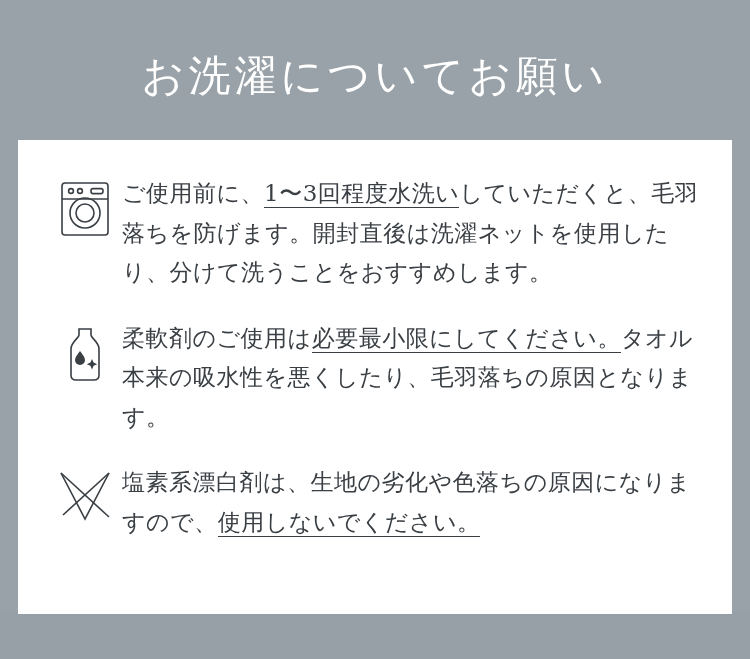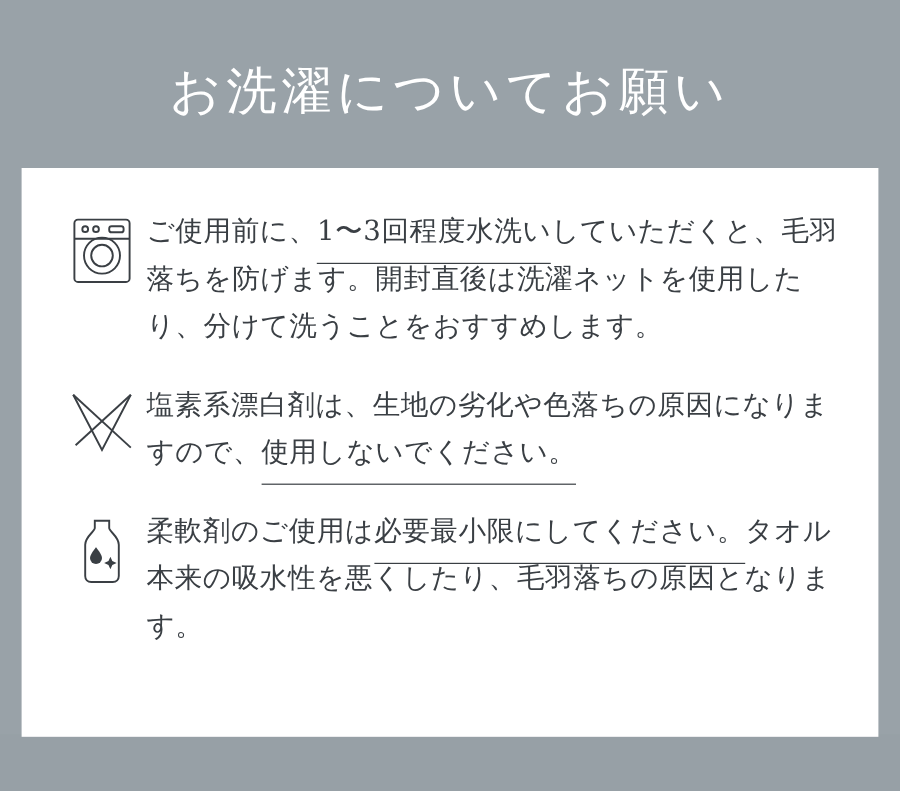--- a/index.html
+++ b/index.html
@@ -59,21 +59,21 @@
   .text-cell {
     flex: 1 1 auto;
     font-family: "DejaVu Serif", serif;
     font-size: 23px;
     line-height: 1.72;
     color: #3a3f44;
     letter-spacing: 0.5px;
   }
   .u {
     border-bottom: 1px solid #3a3f44;
-    padding-bottom: 13px;
+    padding-bottom: 1px;
     margin-top: 13px;
   }
   svg { display: block; }
 </style>
 </head>
 <body>
 
 <div class="page">
 
   <div class="title">お洗濯についてお願い</div>
@@ -92,38 +92,38 @@
           <line x1="4" y1="19" x2="50" y2="19"></line>
         </svg>
       </div>
       <div class="text-cell">
         <span>ご使用前に、</span><span class="u">1〜3回程度水洗い</span><span>していただくと、毛羽落ちを防げます。開封直後は洗濯ネットを使用したり、分けて洗うことをおすすめします。</span>
       </div>
     </div>
 
     <div class="row">
       <div class="icon-cell">
+        <svg width="48" height="58" viewBox="0 0 48 58" fill="none" stroke="#3a3f44" stroke-width="1.6">
+          <path d="M18 4 h12 v6 c0 3 8 7 8 14 v26 c0 3 -2 5 -5 5 h-18 c-3 0 -5 -2 -5 -5 v-26 c0 -7 8 -11 8 -14 z"></path>
+          <path d="M19 26 c0 0 -5 6 -5 9 a5 5 0 0 0 10 0 c0 -3 -5 -9 -5 -9 z" fill="#3a3f44" stroke="none"></path>
+          <path d="M31 34 l1.6 3.6 l3.6 1.6 l-3.6 1.6 l-1.6 3.6 l-1.6 -3.6 l-3.6 -1.6 l3.6 -1.6 z" fill="#3a3f44" stroke="none"></path>
+        </svg>
+      </div>
+      <div class="text-cell">
+        <span>柔軟剤のご使用は</span><span class="u">必要最小限にしてください。</span><span>タオル本来の吸水性を悪くしたり、毛羽落ちの原因となります。</span>
+      </div>
+    </div>
+
+    <div class="row">
+      <div class="icon-cell">
         <svg width="56" height="56" viewBox="0 0 56 56" fill="none" stroke="#3a3f44" stroke-width="1.6">
           <path d="M4 4 L28 50 L52 4"></path>
           <line x1="4" y1="4" x2="52" y2="48"></line>
           <line x1="52" y1="4" x2="6" y2="46"></line>
         </svg>
       </div>
       <div class="text-cell">
         <span>塩素系漂白剤は、生地の劣化や色落ちの原因になりますので、</span><span class="u">使用しないでください。</span>
       </div>
     </div>
 
-    <div class="row">
-      <div class="icon-cell">
-        <svg width="48" height="58" viewBox="0 0 48 58" fill="none" stroke="#3a3f44" stroke-width="1.6">
-          <path d="M18 4 h12 v6 c0 3 8 7 8 14 v26 c0 3 -2 5 -5 5 h-18 c-3 0 -5 -2 -5 -5 v-26 c0 -7 8 -11 8 -14 z"></path>
-          <path d="M19 26 c0 0 -5 6 -5 9 a5 5 0 0 0 10 0 c0 -3 -5 -9 -5 -9 z" fill="#3a3f44" stroke="none"></path>
-          <path d="M31 34 l1.6 3.6 l3.6 1.6 l-3.6 1.6 l-1.6 3.6 l-1.6 -3.6 l-3.6 -1.6 l3.6 -1.6 z" fill="#3a3f44" stroke="none"></path>
-        </svg>
-      </div>
-      <div class="text-cell">
-        <span>柔軟剤のご使用は</span><span class="u">必要最小限にしてください。</span><span>タオル本来の吸水性を悪くしたり、毛羽落ちの原因となります。</span>
-      </div>
-    </div>
-
   </div>
 </div>
 
 </body></html>

